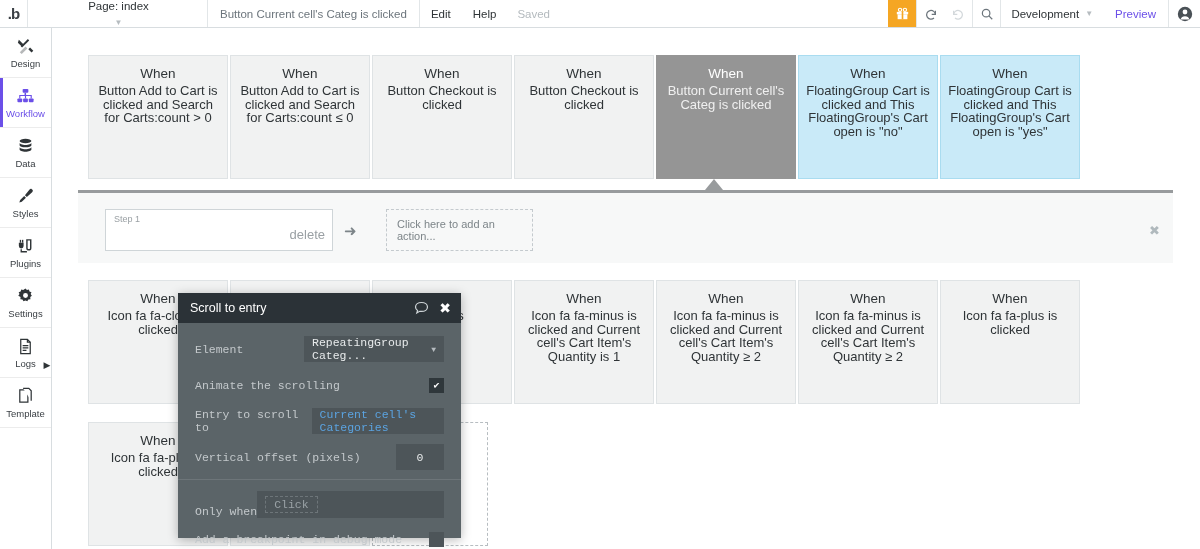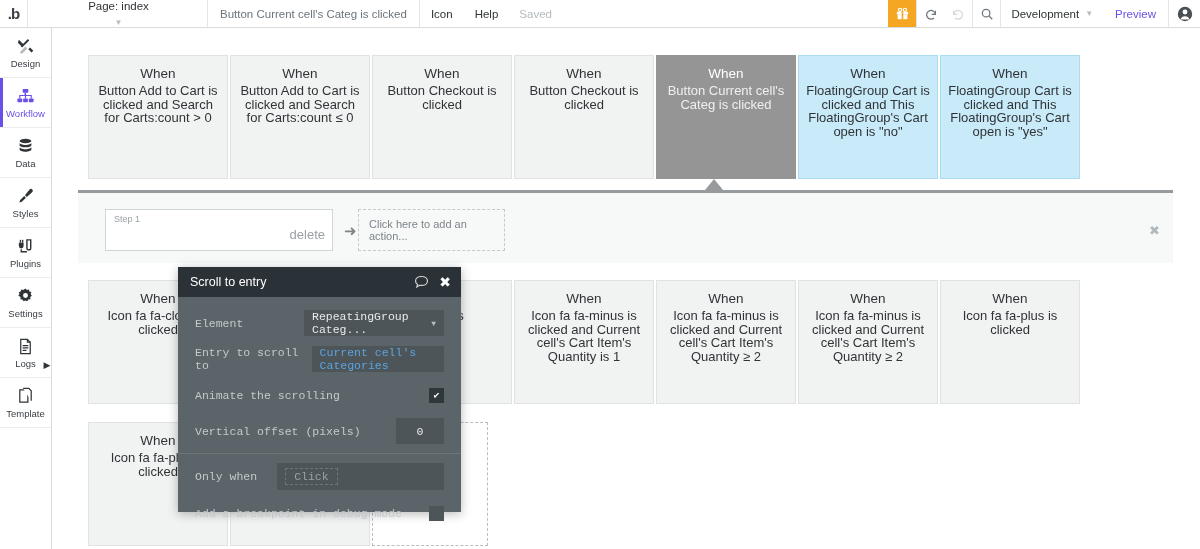--- a/index.html
+++ b/index.html
@@ -131,21 +131,21 @@
   .step-title { font-size: 11.5px; color: #2f3437; line-height: 14px; }
   .step-delete {
     position: absolute; right: 7px; bottom: 8px;
     font-size: 13px; color: #9aa0a4; cursor: pointer;
   }
   .step-arrow {
     position: absolute; left: 266px; top: 29px;
     font-size: 15px; color: #7d8589;
   }
   .add-action {
-    position: absolute; left: 280px; top: 16px; width: 147px; height: 42px;
+    position: absolute; left: 308px; top: 16px; width: 147px; height: 42px;
     border: 1px dashed #c4cace; display: flex; align-items: center;
     padding-left: 10px; font-size: 11px; color: #7d8589; cursor: pointer;
   }
   .panel-close {
     position: absolute; right: 13px; top: 30px;
     font-size: 13px; color: #b0b9bd; cursor: pointer;
   }
 
   
   .dash-card {
@@ -186,38 +186,38 @@
   .fld.only .ghost {
     border: 1px dashed #6d7579; padding: 1px 8px; font-size: 11.5px; color: #9aa2a6;
   }
   .chk {
     width: 15px; height: 15px; background: #2f373b;
     display: flex; align-items: center; justify-content: center;
     font-size: 10px; color: #fff; cursor: pointer;
   }
   .chk.empty { background: #4d5559; }
   .divider { height: 1px; background: #6d7579; margin: 6px 0 6px 0; }
-  .row.onlywhen { padding-left: 17px; padding-right: 17px; gap: 20px; }
+  .row.onlywhen { padding-left: 17px; padding-right: 17px; gap: 0; align-items: flex-end; }
   .row.breakpoint { padding-top: 2px; }
 </style>
 </head>
 <body>
 
 <div class="app">
 
   <div class="topbar">
     <div class="logo-cell">
       <span class="logo-glyph">.b</span>
     </div>
     <div class="page-select">
       <span>Page: index</span>
       <span class="caret">▼</span>
     </div>
     <div class="wf-name">Button Current cell's Categ is clicked</div>
-    <div class="menu-item">Icon</div>
+    <div class="menu-item">Edit</div>
     <div class="menu-item">Help</div>
     <div class="saved-label">Saved</div>
     <div class="topbar-spacer"></div>
     <div class="gift-btn">
       <svg width="13" height="13" viewBox="0 0 16 16" fill="#fff">
         <rect x="1" y="6" width="14" height="3"></rect>
           <rect x="2" y="9" width="12" height="6"></rect>
         <rect x="7" y="6" width="2" height="9" fill="#f5a623"></rect>
         <circle cx="5" cy="3.5" r="2" fill="none" stroke="#fff" stroke-width="1.4"></circle>
         <circle cx="11" cy="3.5" r="2" fill="none" stroke="#fff" stroke-width="1.4"></circle>
@@ -434,21 +434,21 @@
         <div class="step-num">Step 1</div>
         <div class="step-delete">delete</div>
       </div>
       <div class="step-arrow">➜</div>
       <div class="add-action">
         <span>Click here to add an action...</span>
       </div>
       <div class="panel-close">✖</div>
     </div>
 
-    <div class="dialog" style="left:126px; top:239px;">
+    <div class="dialog" style="left:126px; top:265px;">
       <div class="dlg-head">
         <span class="dlg-title">Scroll to entry</span>
         <span class="dlg-ico">
           <svg width="15" height="14" viewBox="0 0 16 15" fill="none" stroke="#cfd5d8" stroke-width="1.3">
             <path d="M8 1.6c3.6 0 6.4 2.1 6.4 4.8S11.6 11.2 8 11.2c-.7 0-1.4-.1-2-.2l-3 1.8.8-2.6C2.4 9.3 1.6 8 1.6 6.4 1.6 3.7 4.4 1.6 8 1.6z"></path>
           </svg>
         </span>
         <span class="dlg-close">✖</span>
       </div>
 
@@ -457,29 +457,29 @@
         <div class="row">
           <span class="row-label">Element</span>
           <span class="grow"></span>
           <span class="fld dropdown">
             <span>RepeatingGroup Categ...</span>
             <span class="caret">▼</span>
           </span>
         </div>
 
         <div class="row">
+          <span class="row-label">Animate the scrolling</span>
+          <span class="grow"></span>
+          <span class="chk">✔</span>
+        </div>
+
+        <div class="row">
           <span class="row-label">Entry to scroll to</span>
           <span class="grow"></span>
           <span class="fld value">Current cell's Categories</span>
-        </div>
-
-        <div class="row">
-          <span class="row-label">Animate the scrolling</span>
-          <span class="grow"></span>
-          <span class="chk">✔</span>
         </div>
 
         <div class="row">
           <span class="row-label">Vertical offset (pixels)</span>
           <span class="grow"></span>
           <span class="fld num">0</span>
         </div>
 
         <div class="divider"></div>
 

